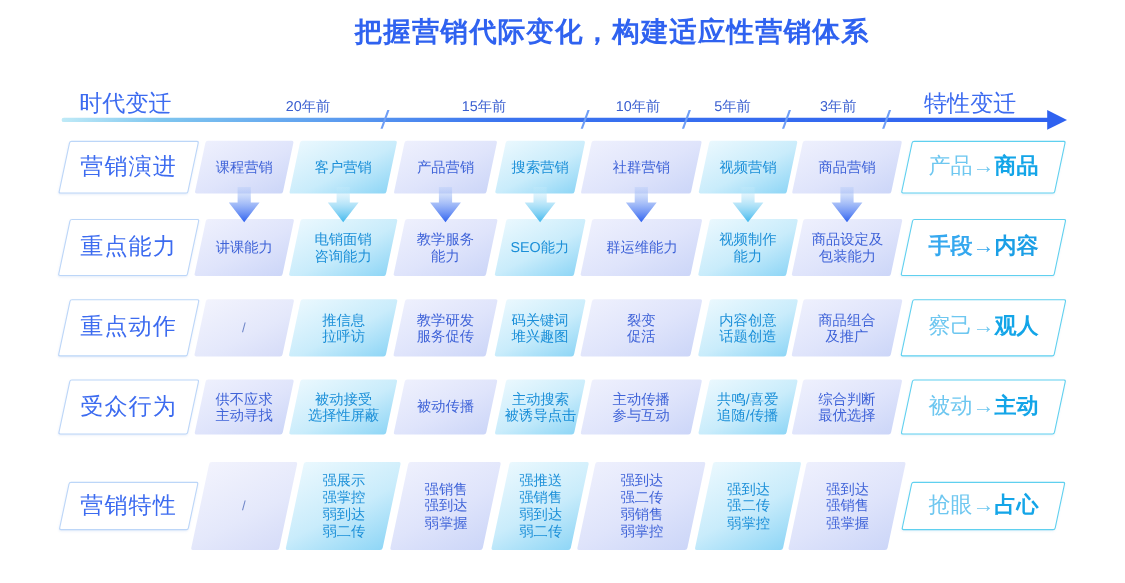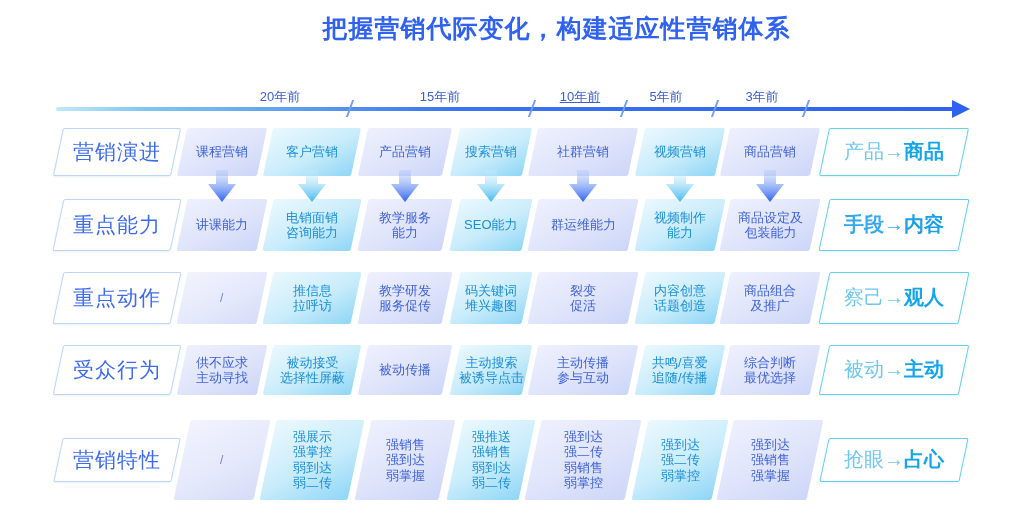--- a/index.html
+++ b/index.html
@@ -175,30 +175,32 @@
 </style>
 </head>
 <body>
 
 <div id="slide-title">把握营销代际变化，构建适应性营销体系</div>
 
 <div id="timeline">
   <div id="timeline-axis"></div>
   <div id="timeline-arrow"></div>
 
+  <div class="tl-end-label" style="left:72px;">时代变迁</div>
+  <div class="tl-end-label" style="left:840px;">特性变迁</div>
 
   <div class="tl-tick" style="left:349px;"></div>
   <div class="tl-tick" style="left:531px;"></div>
   <div class="tl-tick" style="left:623px;"></div>
   <div class="tl-tick" style="left:714px;"></div>
   <div class="tl-tick" style="left:805px;"></div>
 
   <div class="tl-label" style="left:230px;width:100px;">20年前</div>
   <div class="tl-label" style="left:390px;width:100px;">15年前</div>
-  <div class="tl-label" style="left:540px;width:80px;text-decoration:underline;">10年前</div>
+  <div class="tl-label" style="left:540px;width:80px;">10年前</div>
   <div class="tl-label" style="left:631px;width:70px;">5年前</div>
   <div class="tl-label" style="left:727px;width:70px;">3年前</div>
 </div>
 
 <div id="grid">
     <div class="row" style="top: 128px; height: 48px;">
       <div class="cell head" style="left: 58px; top: 0px; width: 118px; height: 48px;">
         <span class="cell-text">营销演进</span>
       </div>
       <div class="cell tint-a" style="left: 182px; top: 0px; width: 80px; height: 48px;">

